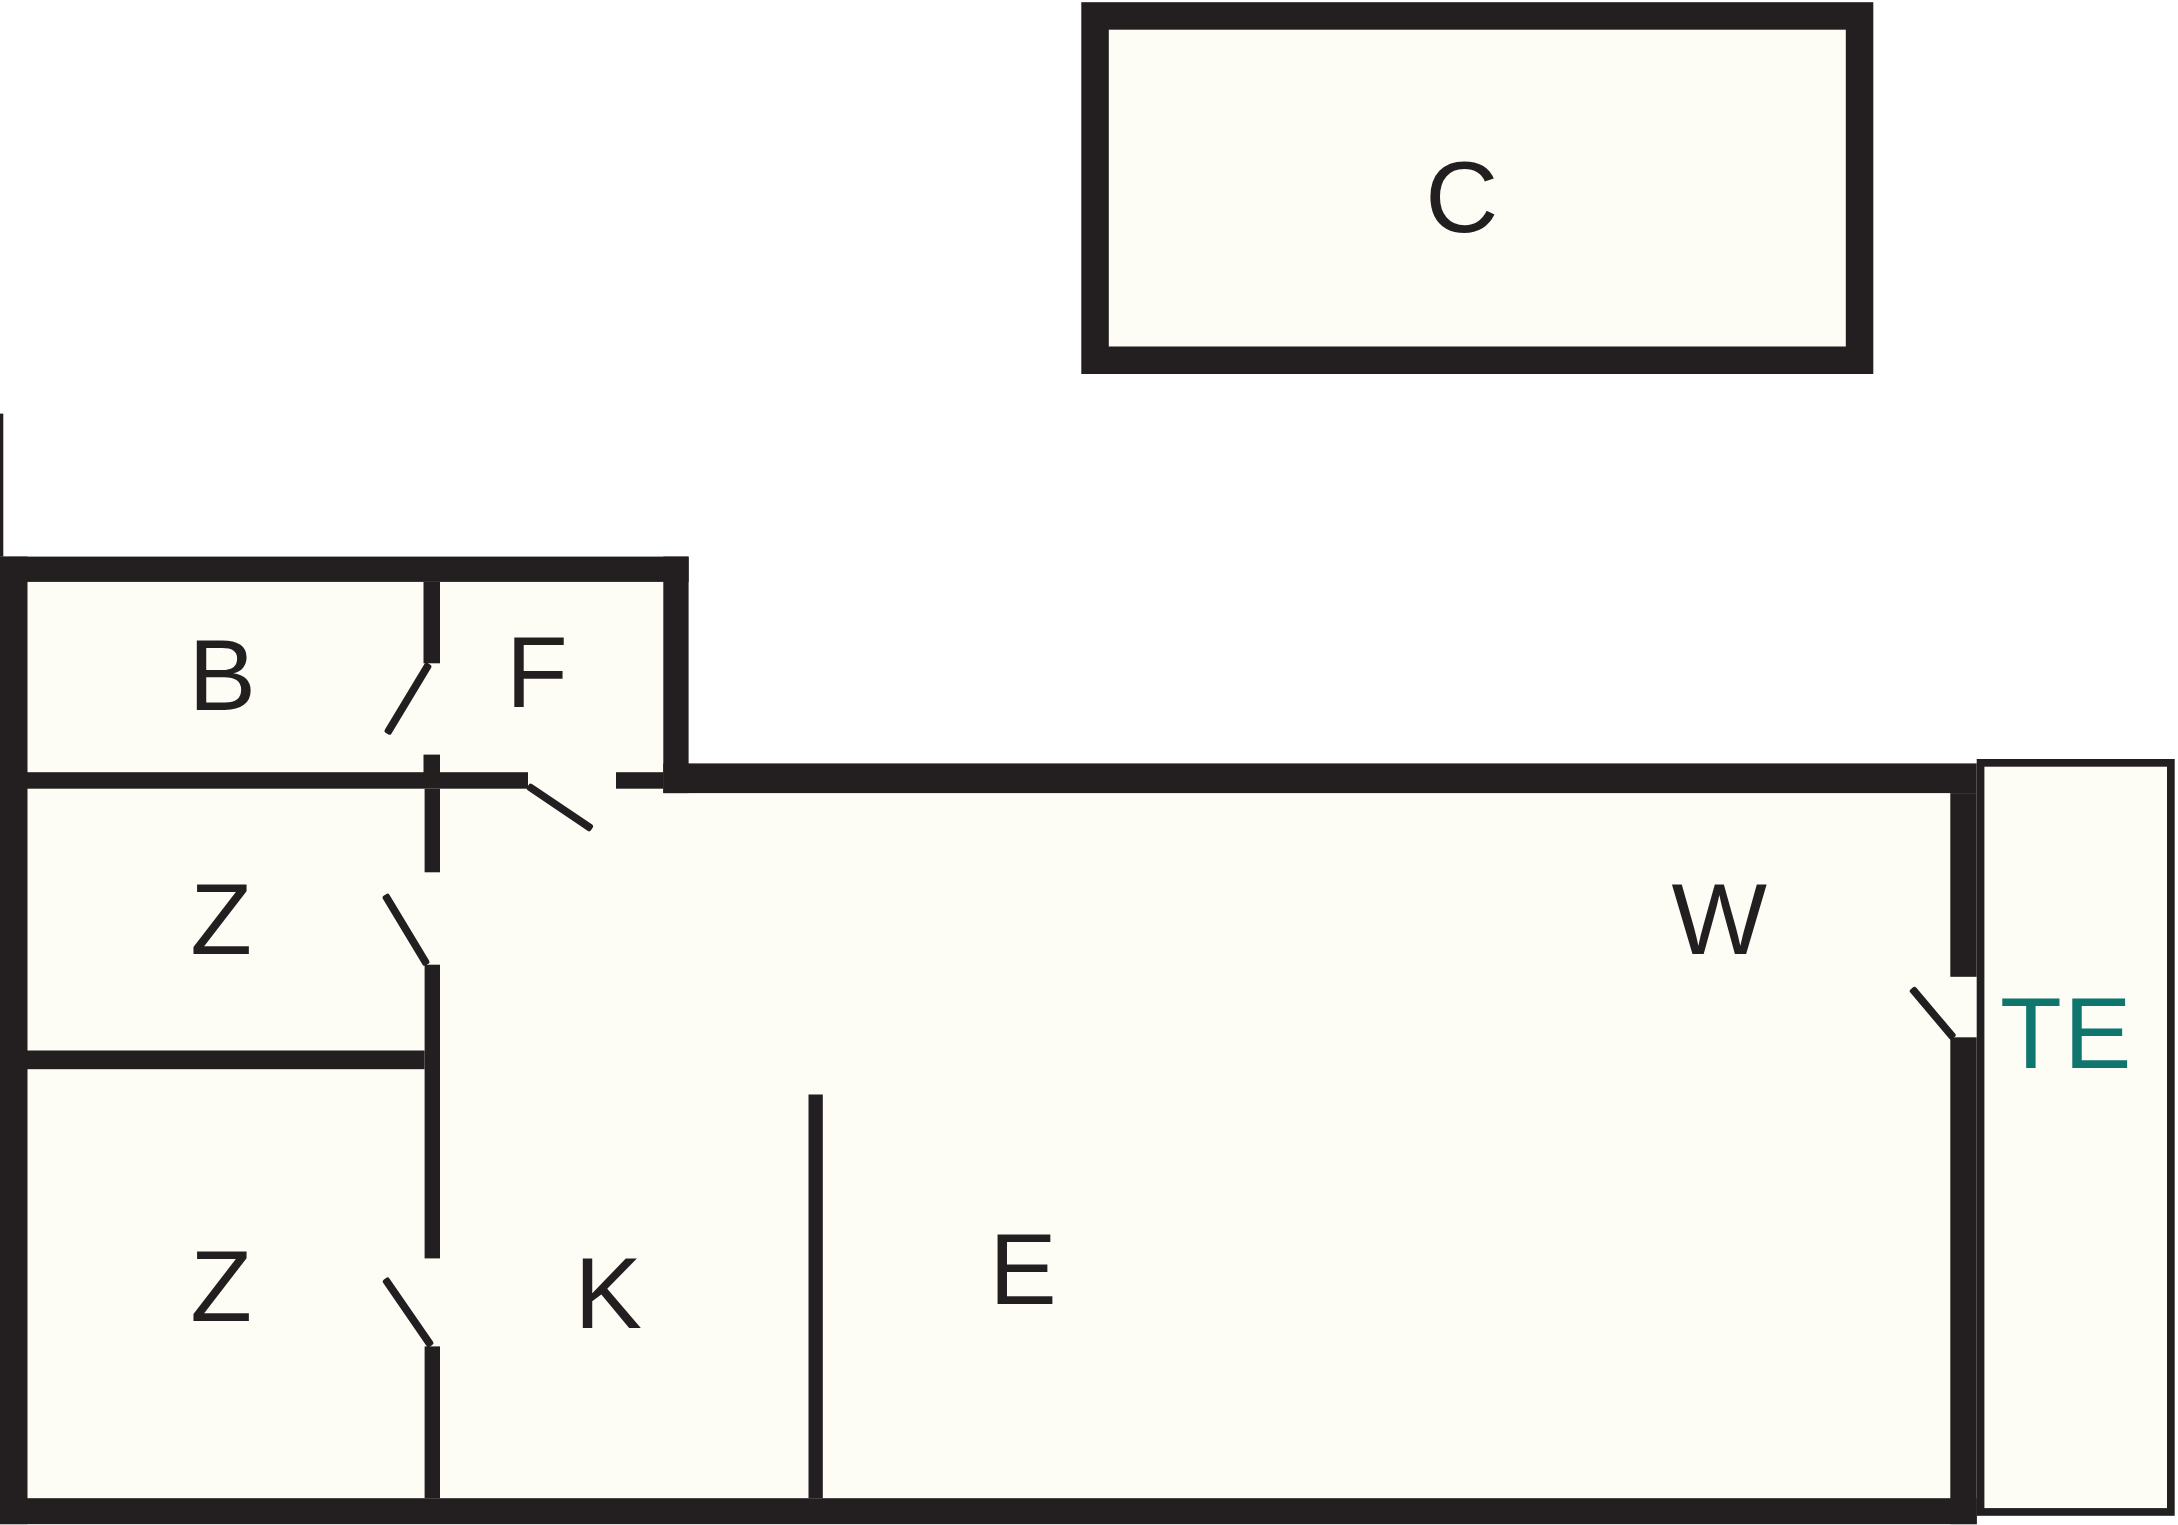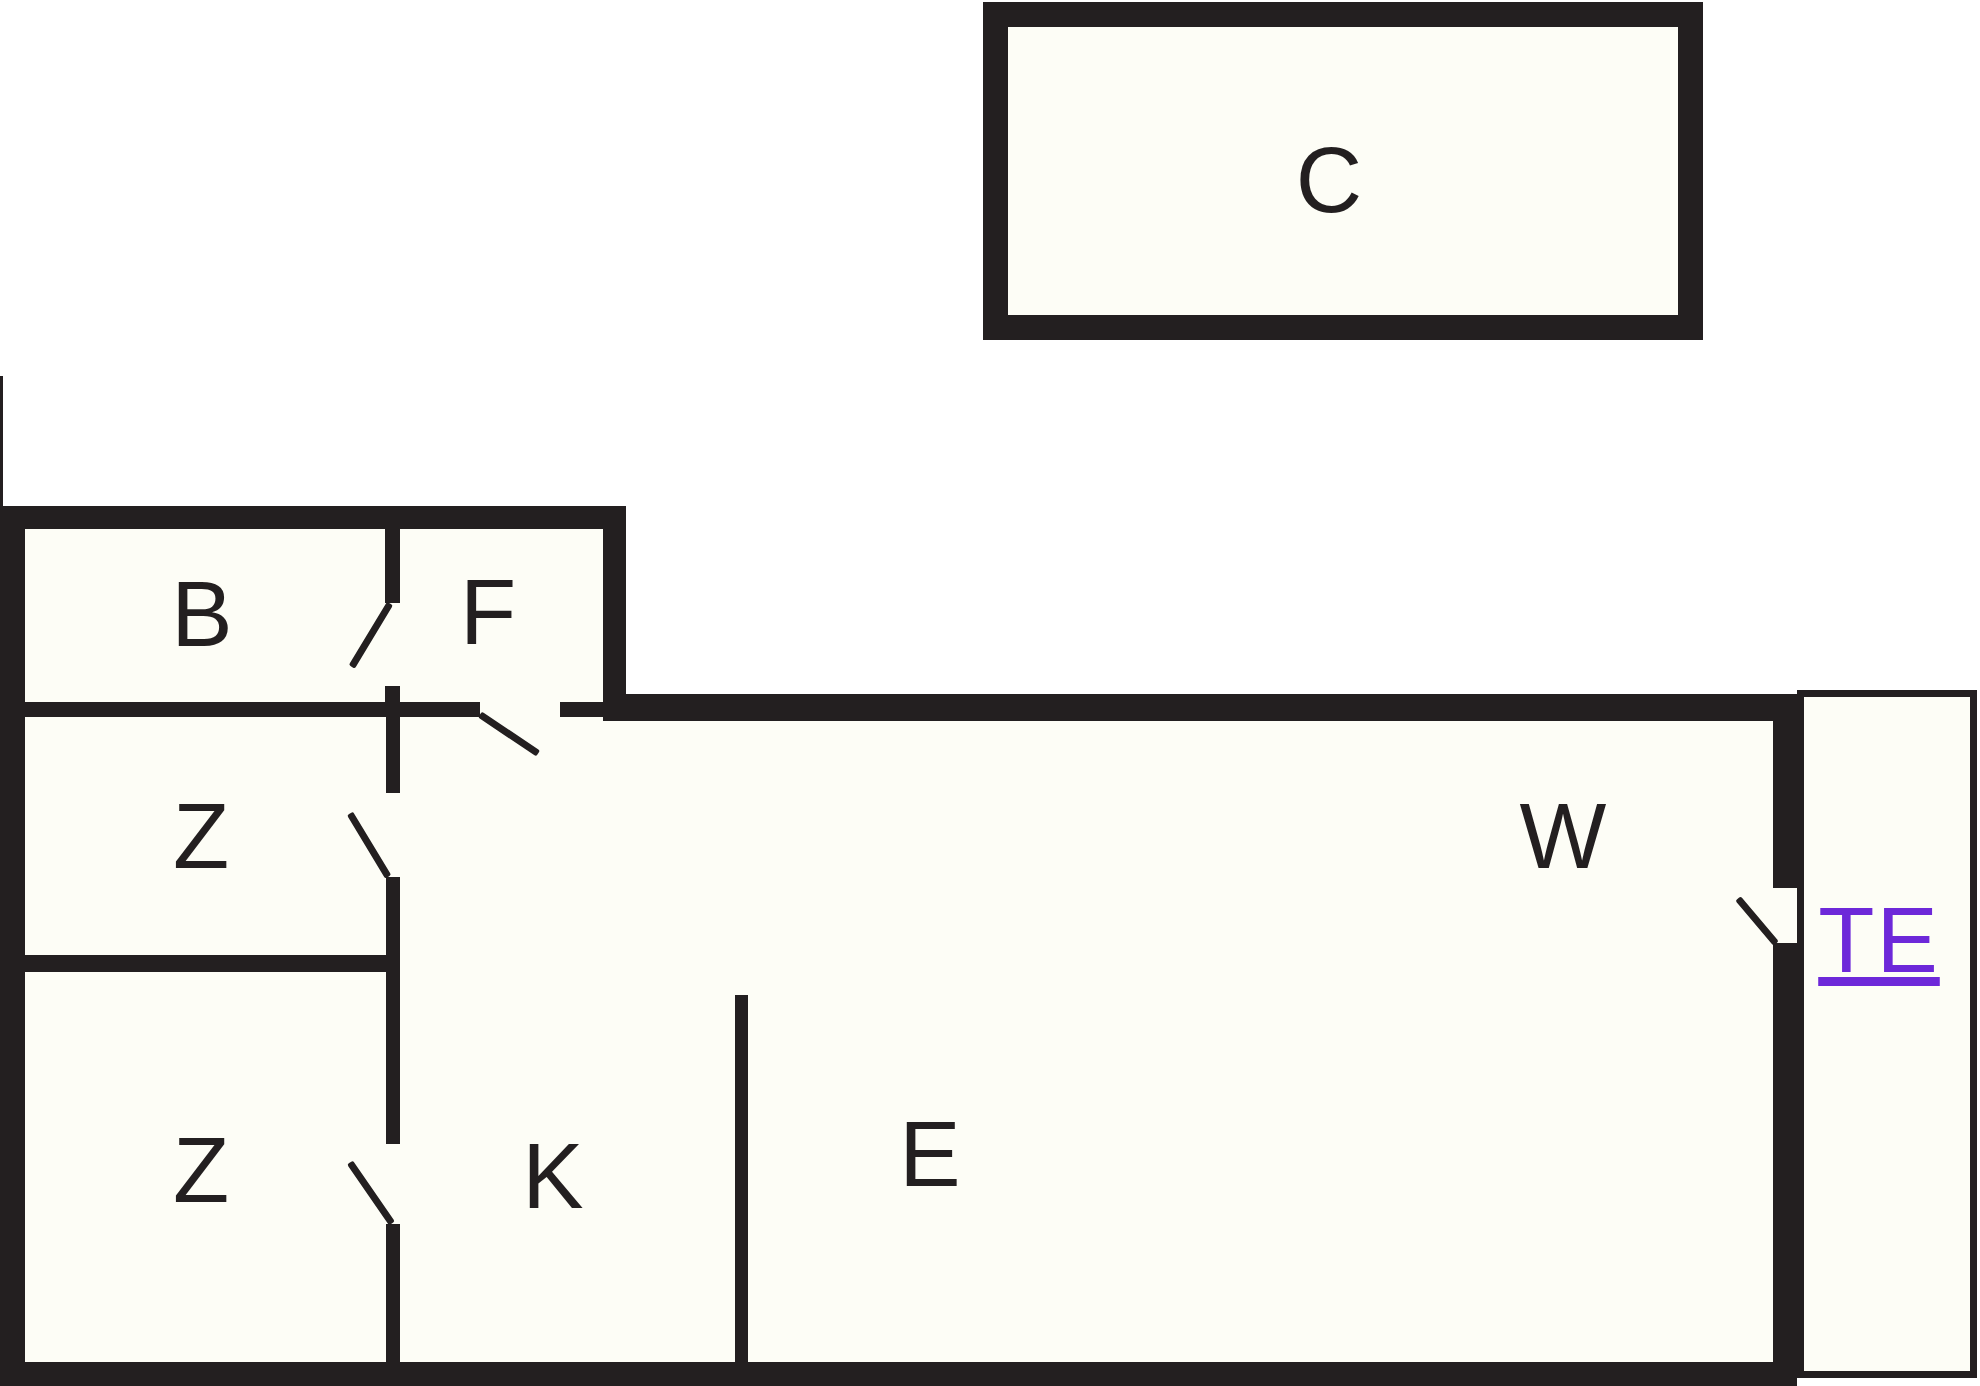--- a/index.html
+++ b/index.html
@@ -87,15 +87,15 @@
     </div>
   <div id="labels-layer">
       <div class="room-label" style="left: 1330px; top: 180px; color: rgb(35, 31, 32);">C</div>
       <div class="room-label" style="left: 203px; top: 614px; color: rgb(35, 31, 32);">B</div>
       <div class="room-label" style="left: 489px; top: 612px; color: rgb(35, 31, 32);">F</div>
       <div class="room-label" style="left: 202px; top: 836px; color: rgb(35, 31, 32);">Z</div>
       <div class="room-label" style="left: 202px; top: 1170px; color: rgb(35, 31, 32);">Z</div>
       <div class="room-label" style="left: 554px; top: 1176px; color: rgb(35, 31, 32);">K</div>
       <div class="room-label" style="left: 931px; top: 1154px; color: rgb(35, 31, 32);">E</div>
       <div class="room-label" style="left: 1564px; top: 836px; color: rgb(35, 31, 32);">W</div>
-      <div class="room-label" style="left: 1879px; top: 940px; color: #6d28d9; text-decoration: underline;">TE</div>
+      <div class="room-label" style="left: 1879px; top: 940px; color: #0f766e;">TE</div>
     </div>
 </div>
 
 </body></html>

